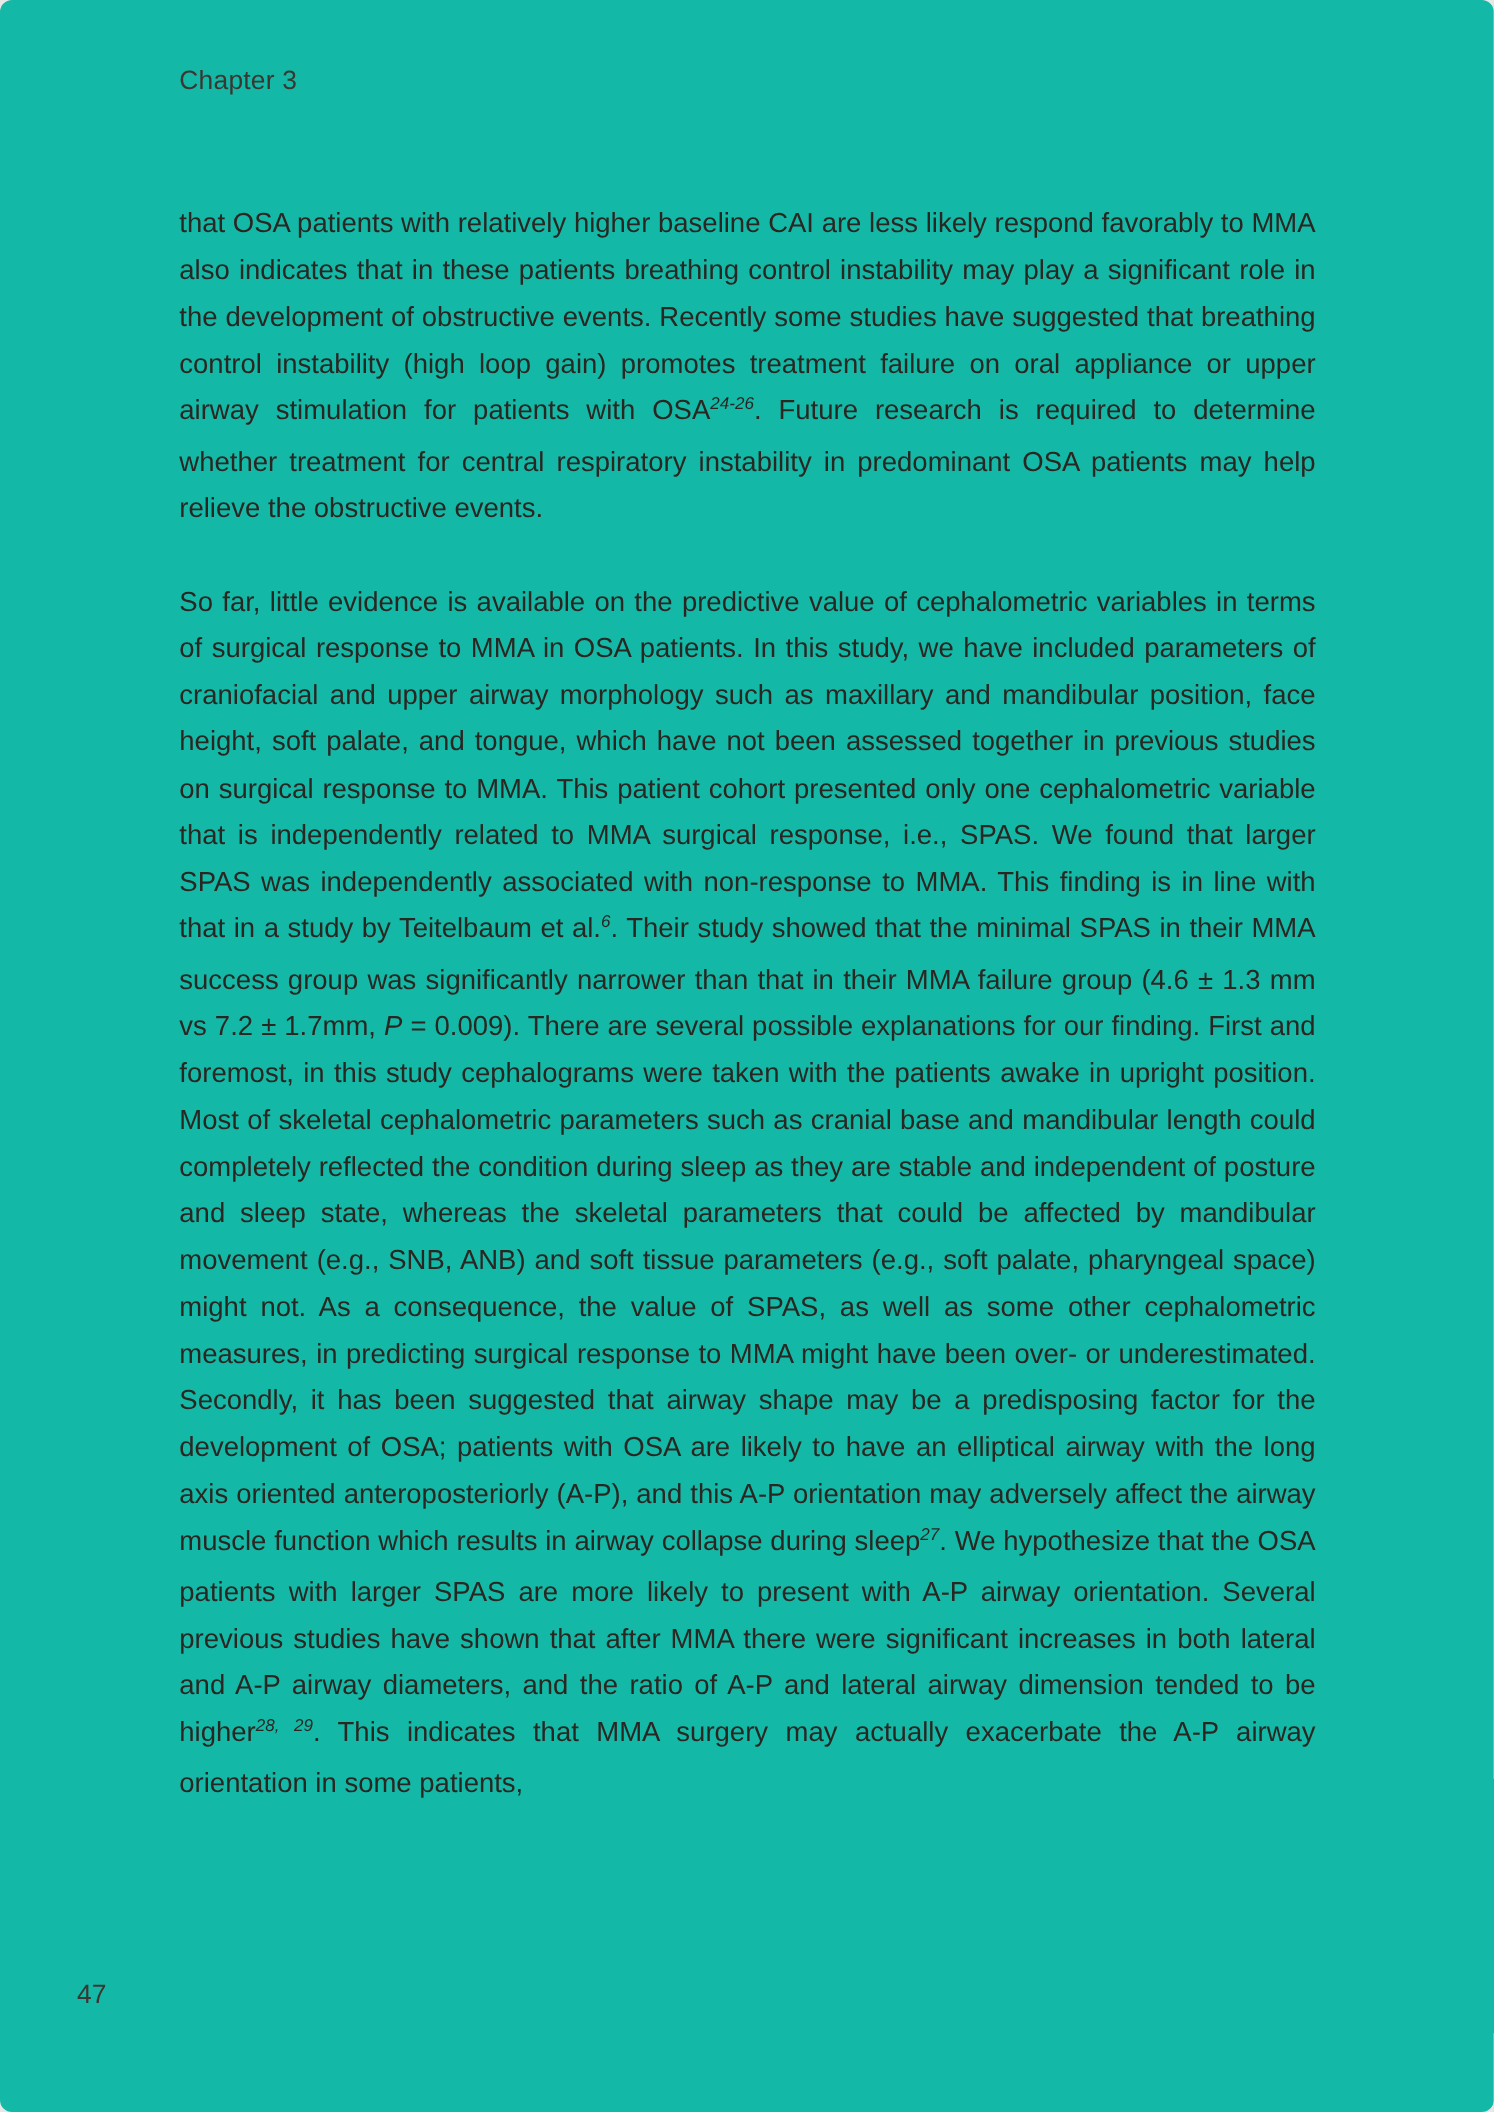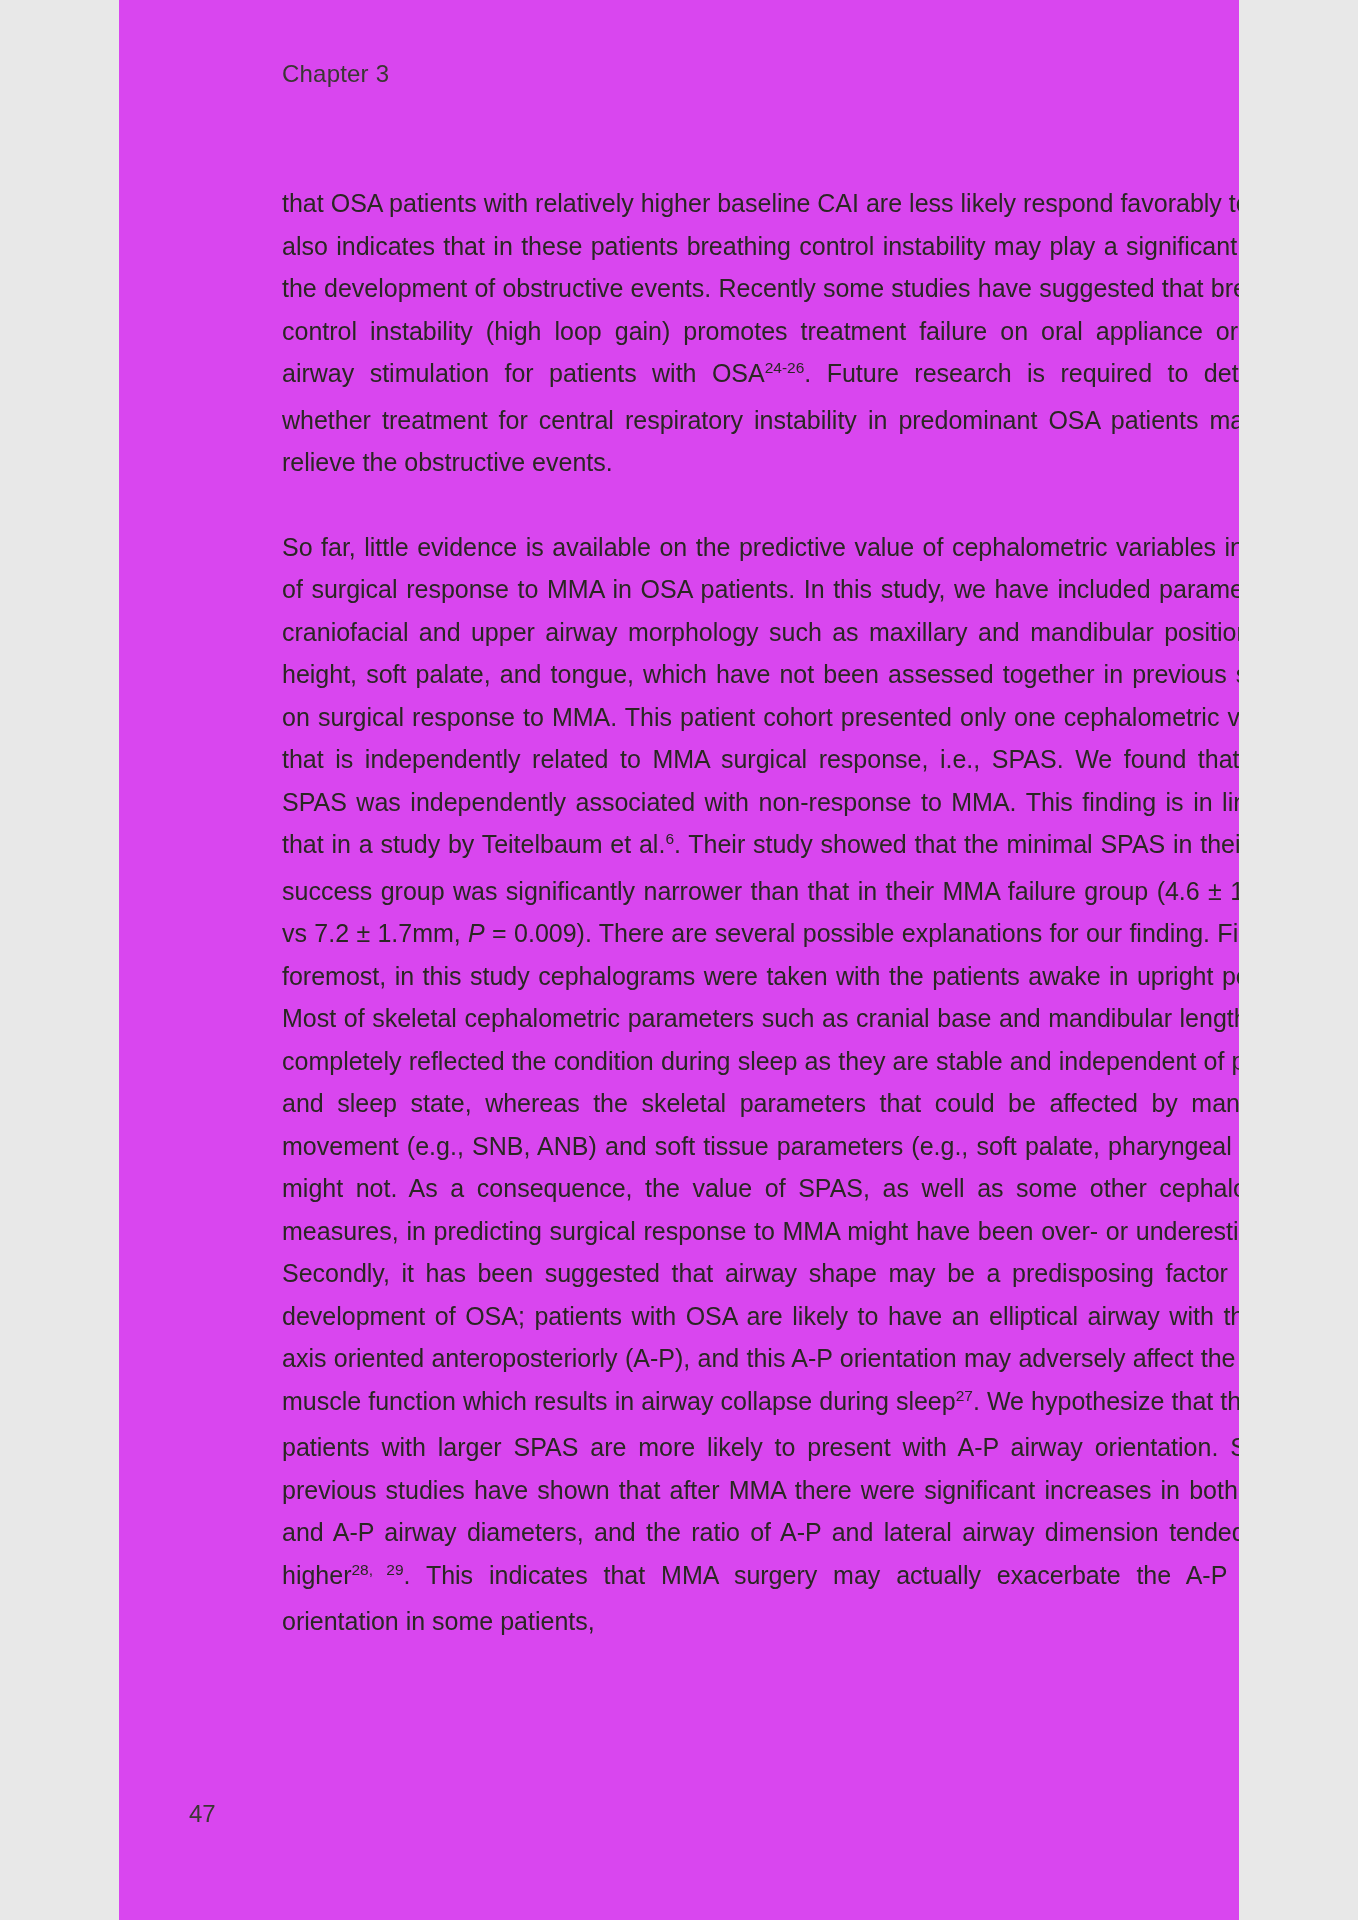--- a/index.html
+++ b/index.html
@@ -2,27 +2,28 @@
 <html><head>
 <meta charset="utf-8">
 <style>
   html, body {
     margin: 0;
     padding: 0;
     background: #e8e8e8;
   }
   .page {
     position: relative;
-    width: 1120px;
+    width: 1358px;
     height: 1920px;
     margin: 0 auto;
-    background: #d946ef;
+    background: #14b8a6;
     font-family: "Liberation Sans", sans-serif;
     color: #2a2723;
     overflow: hidden;
+    border-radius: 11px;
   }
   .chapter-header {
     position: absolute;
     left: 163px;
     top: 60px;
     font-size: 24px;
     font-weight: 400;
     letter-spacing: 0.2px;
     color: #3a3733;
   }
@@ -37,20 +38,21 @@
   }
   .body-text p {
     margin: 0 0 42px 0;
   }
   .seg-superscript {
     font-size: 62%;
     vertical-align: baseline;
     position: relative;
     top: -0.55em;
     letter-spacing: 0;
+    font-style: italic;
   }
   .seg-italic {
     font-style: italic;
   }
   .page-number {
     position: absolute;
     left: 70px;
     top: 1800px;
     font-size: 24px;
     color: #3a3733;

